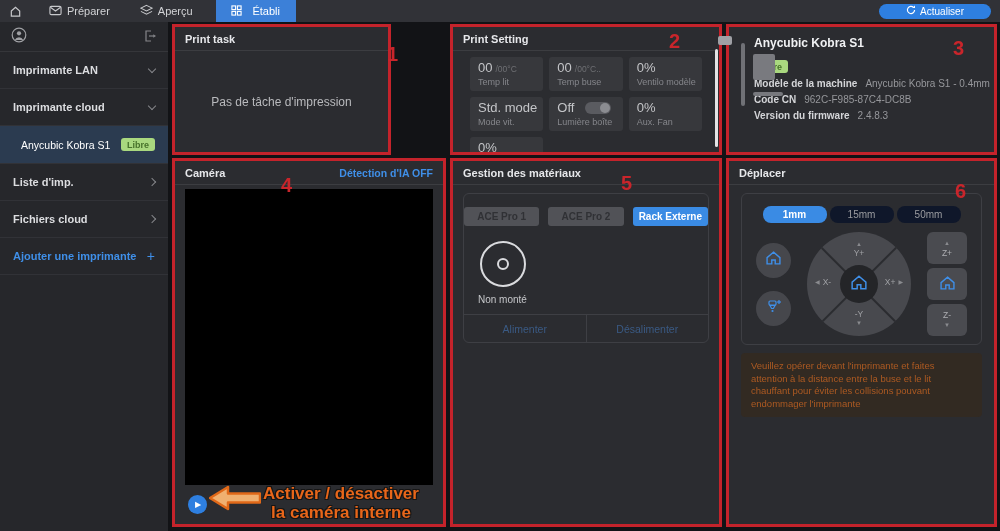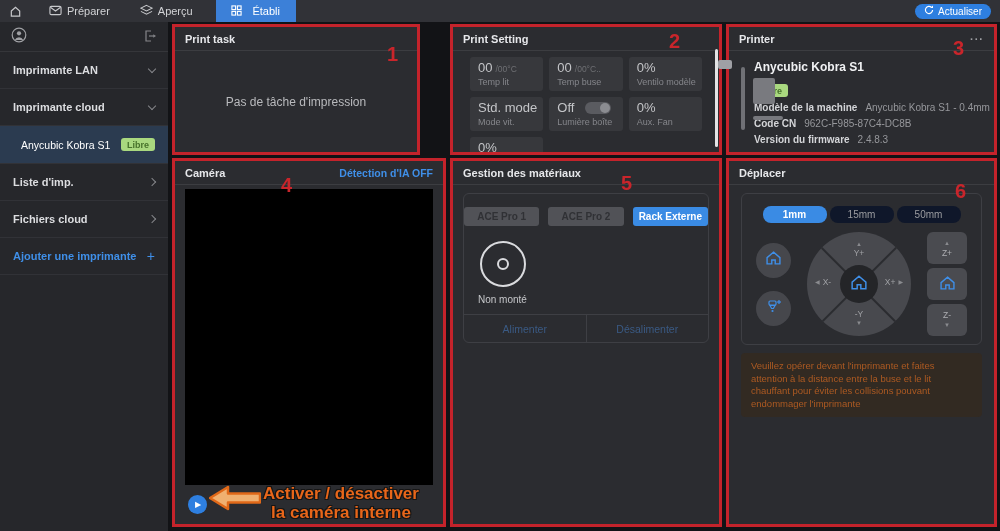--- a/index.html
+++ b/index.html
@@ -11,40 +11,40 @@
     -webkit-font-smoothing:antialiased;
   }
   
   .topbar { position:absolute; top:0; left:0; width:1000px; height:22px;
     background:#313237; display:flex; align-items:center; z-index:5; }
   .tb-home { margin:0 12px 0 9px; display:flex; align-items:center; }
   .tb-tab { height:22px; display:flex; align-items:center; gap:5px; padding:0 15px;
     font-size:11px; color:#d2d3d6; cursor:default; }
   .tb-tab.active { background:#3c80d8; color:#fff; margin-left:8px; width:80px; justify-content:center; padding:0; }
   .tb-refresh { margin-left:auto; margin-right:9px; height:15px; background:#2e7fe0;
-    border-radius:8px; display:flex; align-items:center; gap:4px; padding:0 9px;
+    border-radius:8px; display:flex; align-items:center; gap:4px; padding:0 27px;
     font-size:10px; color:#fff; }
   
   .sidebar { position:absolute; top:22px; left:0; width:168px; height:509px; background:#26272b; }
   .sb-user { height:30px; display:flex; align-items:center; justify-content:space-between;
     padding:0 11px; border-bottom:1px solid #35363a; }
   .sb-item { height:37px; display:flex; align-items:center; justify-content:space-between;
     padding:0 13px; border-bottom:1px solid #313237; font-size:11px; font-weight:bold; color:#dcdde0; }
   .sb-sub { height:38px; background:#2b3b50; font-weight:normal; font-size:10.5px; color:#fff;
     padding-left:21px; }
   .sb-add { color:#3f8fe8; }
   .sb-add .plus { color:#3f8fe8; font-size:14px; font-weight:normal; }
   .badge { background:#a9d87f; color:#47722b; font-size:9px; font-weight:bold;
     padding:1.5px 6px; border-radius:3px; }
   .chev { width:6px; height:6px; border-right:1.5px solid #85868a; border-bottom:1.5px solid #85868a; }
   .chev.down { transform:rotate(45deg); margin-top:-3px; }
   .chev.right { transform:rotate(-45deg); }
   
   .panel { position:absolute; background:#2b2c30; border:3px solid #c4232b; }
-  .panel-1 { left:172px; top:24px;  width:248px; height:131px; }
+  .panel-1 { left:172px; top:24px;  width:219px; height:131px; }
   .panel-2 { left:450px; top:24px;  width:272px; height:131px; }
   .panel-3 { left:726px; top:24px;  width:271px; height:131px; }
   .panel-4 { left:172px; top:158px; width:274px; height:369px; }
   .panel-5 { left:450px; top:158px; width:272px; height:369px; }
   .panel-6 { left:726px; top:158px; width:271px; height:369px; }
   .phead { height:24px; display:flex; align-items:center; justify-content:space-between;
     padding:0 10px; border-bottom:1px solid #3c3d41; font-size:11px; font-weight:bold; color:#e6e7ea; }
   .big-num { position:absolute; color:#c9252b; font-size:20px; font-weight:bold; z-index:4; }
   .num-1 { top:16px; left:212px; } .num-2 { top:3px;  left:216px; }
   .num-3 { top:10px; left:224px; } .num-4 { top:13px; left:106px; }
@@ -279,24 +279,20 @@
       <div class="ps-val">
           <span>0%</span>
         </div>
     </div>
   </div>
   <span class="ps-scroll"></span>
   <span class="big-num num-2">2</span>
 </div>
 
 <div class="panel panel-3">
-  <div class="phead">
-    <span>Printer</span>
-    <span style="color:#9fa0a4; letter-spacing:1px;">···</span>
-  </div>
   <div class="pr-body">
     <div class="thumb">
       <div class="t-top"></div>
         <div class="t-body"></div>
         <div class="t-win"></div>
         <div class="t-slot"></div>
     </div>
     <div>
       <div class="pr-name">Anycubic Kobra S1</div>
       <span class="badge">Libre</span>

